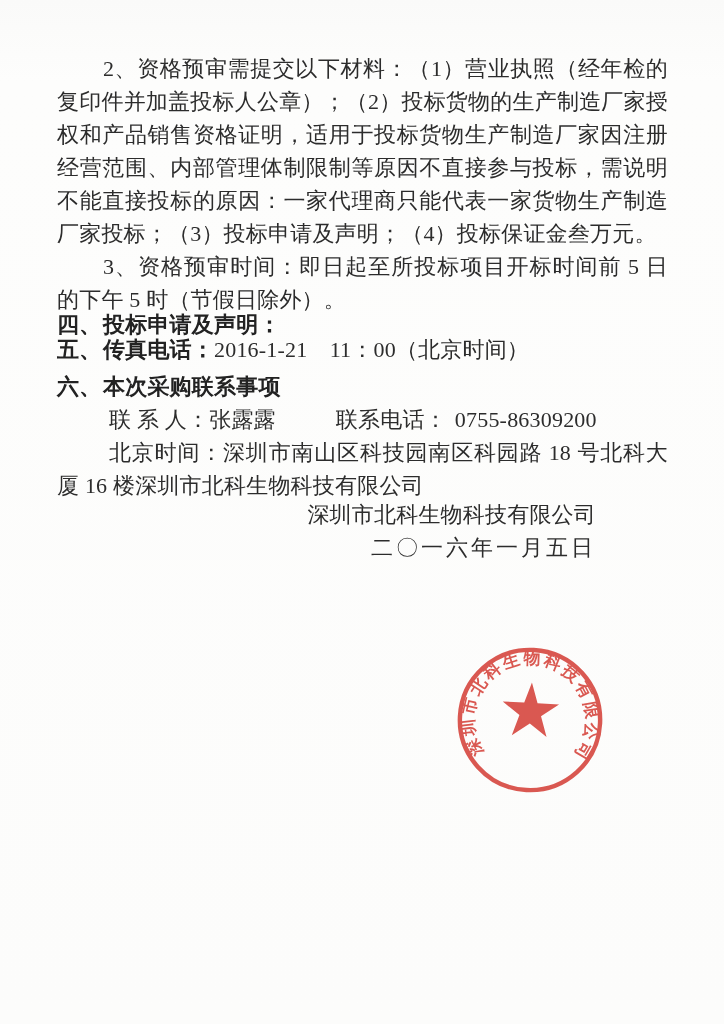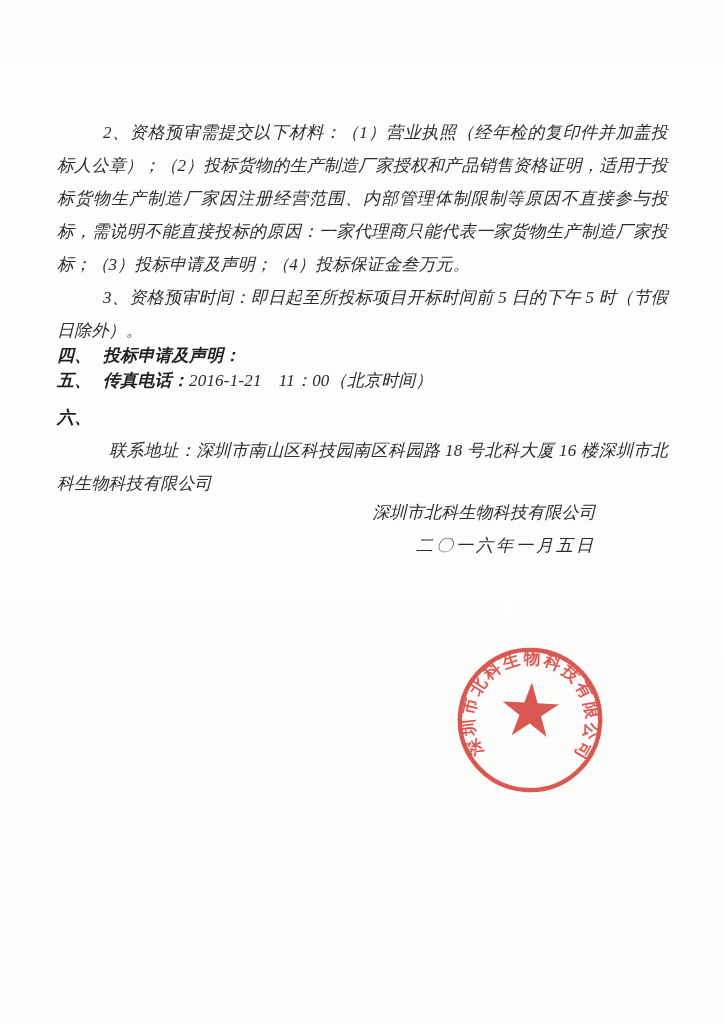--- a/index.html
+++ b/index.html
@@ -11,25 +11,24 @@
   }
   .page {
     position: relative;
     width: 724px; height: 1024px;
     background: linear-gradient(180deg, #fafaf9 0%, #fdfdfc 8%, #fcfcfb 100%);
     color: #2c2c2c;
     box-sizing: border-box;
   }
   .content {
     position: relative;
-    padding: 116px 56px 0 57px;
-    font-size: 17px;
+    padding: 52px 56px 0 57px;
+    font-size: 22px;
     line-height: 33px;
     letter-spacing: 0.2px;
-    font-style: italic;
   }
   p { margin: 0; }
   .para {
     text-indent: 46px;
     text-align: justify;
   }
   .sec-heading {
     display: flex;
     font-weight: bold;
     color: #222;
@@ -77,25 +76,29 @@
 
 
     <div class="sec-heading pull-up">
       <span class="sec-num">五、</span>
       <span class="sec-title">传真电话：</span>
       <span class="sec-value">2016-1-21　11：00（北京时间）</span>
     </div>
 
     <div class="sec-heading push-down">
       <span class="sec-num">六、</span>
+      <span class="sec-title">本次采购联系事项</span>
     </div>
 
+    <p class="contact-line">
+      <span>联 系 人：</span><span>张露露</span><span class="phone-label">联系电话：</span><span class="phone-number">0755-86309200</span>
+    </p>
 
     <p class="address-para">
-      <span>联系地址：</span><span>深圳市南山区科技园南区科园路 18 号北科大厦 16 楼深圳市北科生物科技有限公司</span>
+      <span>北京时间：</span><span>深圳市南山区科技园南区科园路 18 号北科大厦 16 楼深圳市北科生物科技有限公司</span>
     </p>
 
     <div class="signature">
       <p class="sig-company">深圳市北科生物科技有限公司</p>
       <p class="sig-date">二〇一六年一月五日</p>
     </div>
 
   </div>
 
   <svg class="seal" viewBox="0 0 160 160" xmlns="http://www.w3.org/2000/svg">

